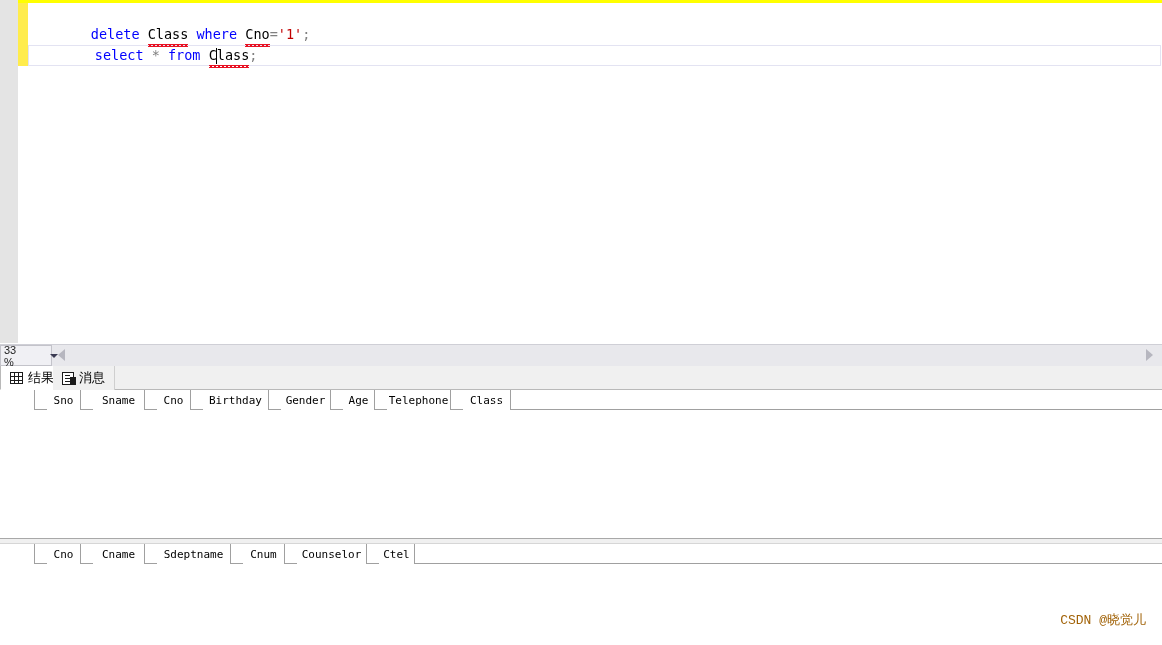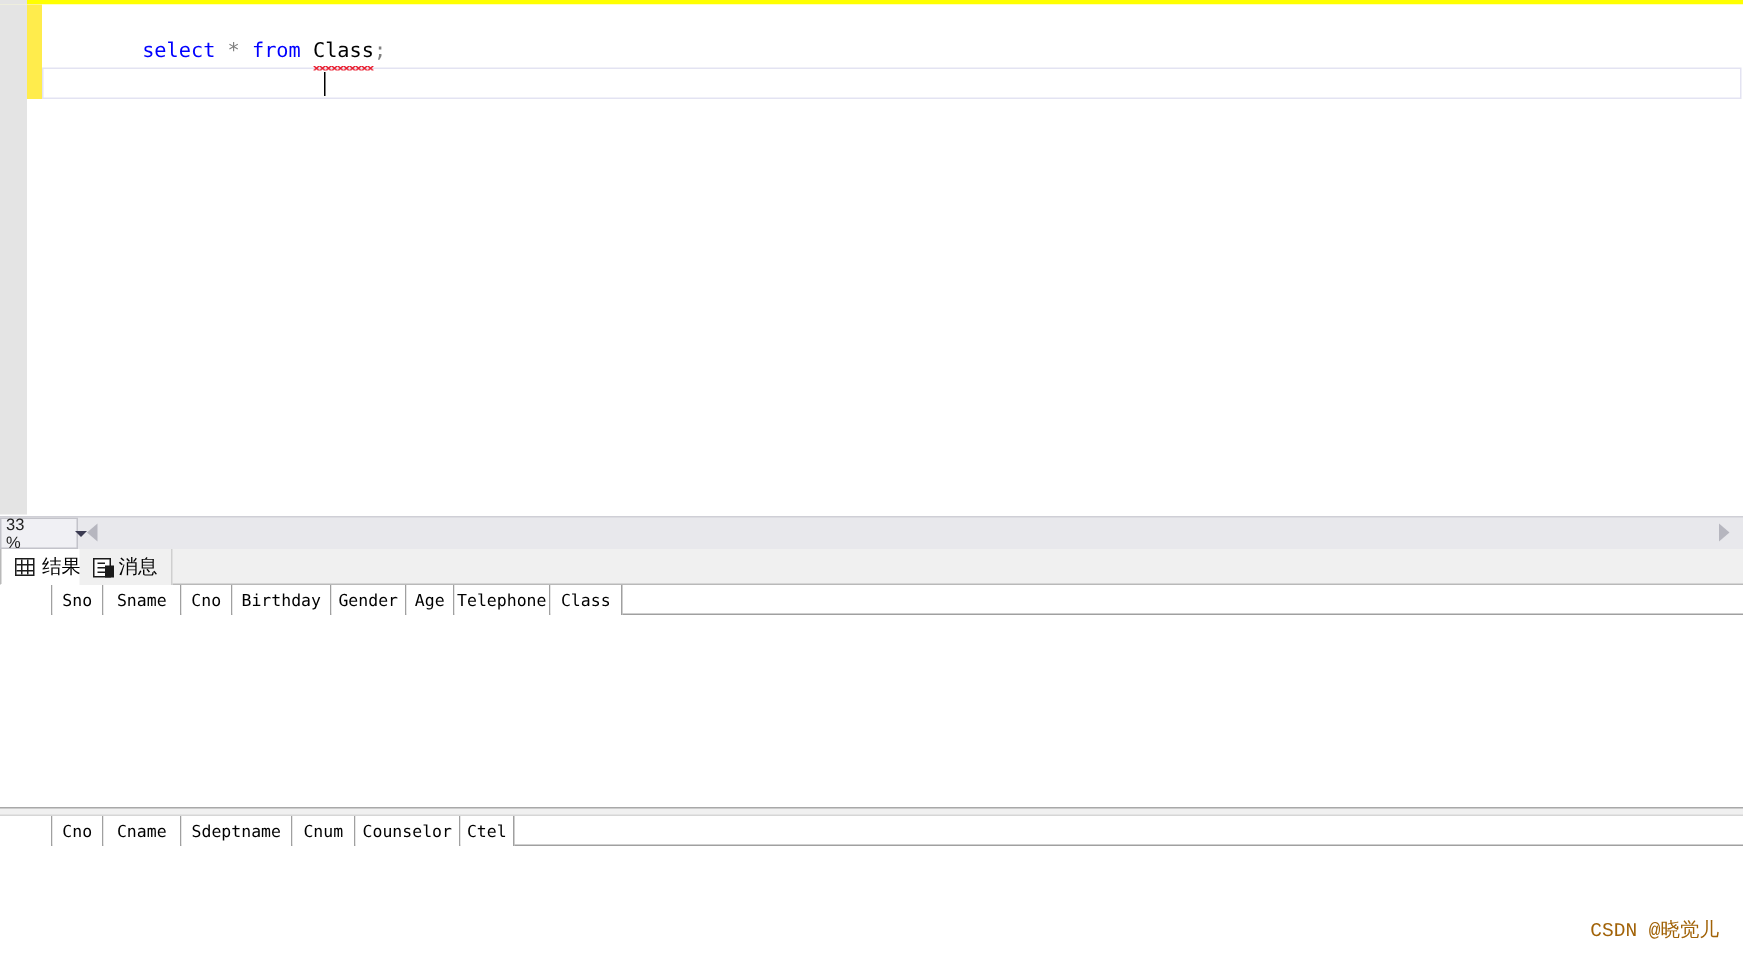--- a/index.html
+++ b/index.html
@@ -303,20 +303,21 @@
     box-sizing: border-box;
   }
 
   .grid-header {
     position: relative;
     height: 20px;
     display: flex;
     border-bottom: 1px solid #a0a0a0;
     box-sizing: border-box;
     background: #ffffff;
+    gap: 12px;
   }
   .row-selector-col {
     width: 35px;
     height: 20px;
     border-right: 1px solid #a0a0a0;
     box-sizing: border-box;
     background: #ffffff;
     flex: 0 0 auto;
   }
   .hcell {
@@ -356,20 +357,23 @@
 <div class="top-edge-left"></div>
 
 <div class="editor">
   <div class="editor-gutter"></div>
   <div class="change-bar"></div>
 
   <div class="current-line-box"></div>
 
   <div class="editor-code">
 
+    <div class="code-line">
+      <span class="kw">delete</span><span> </span><span class="squiggle">Class</span><span> </span><span class="kw">where</span><span> </span><span class="squiggle">Cno</span><span class="op">=</span><span class="str">'1'</span><span class="punct">;</span>
+    </div>
 
 
     <div class="code-line indent1">
       <span class="kw">select</span><span> </span><span class="op">*</span><span> </span><span class="kw">from</span><span> </span><span class="squiggle">Class</span><span class="punct">;</span>
     </div>
   </div>
 
   <div class="caret"></div>
 </div>
 

